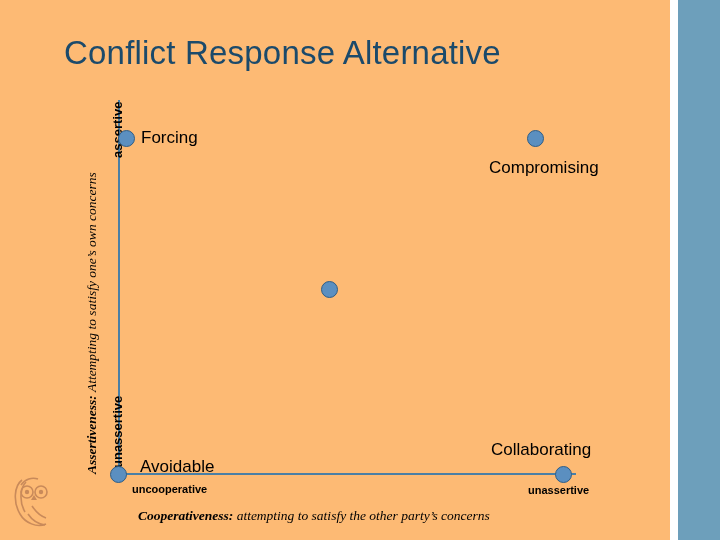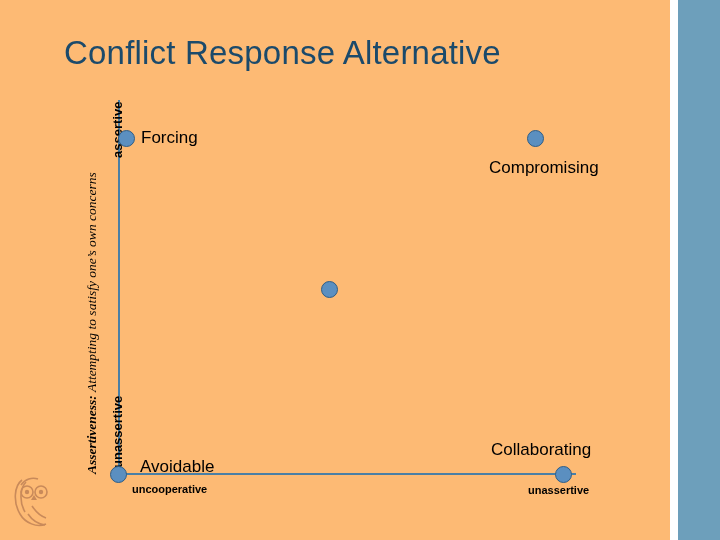--- a/index.html
+++ b/index.html
@@ -176,20 +176,23 @@
 
   <div class="dot" style="left:110px; top:466px;"></div>
   <div class="node-label" style="left:140px; top:457px;">Avoidable</div>
 
   <div class="dot" style="left:555px; top:466px;"></div>
   <div class="node-label" style="left:491px; top:440px;">Collaborating</div>
 
   <div class="axis-end" style="left:132px; top:483px;">uncooperative</div>
   <div class="axis-end" style="left:528px; top:484px;">unassertive</div>
 
+  <div class="caption" style="left:138px; top:508px;">
+    <b>Cooperativeness:</b><span> attempting to satisfy the other party’s concerns</span>
+  </div>
 
   <div class="owl">
     <svg viewBox="0 0 62 64" width="62" height="64" xmlns="http://www.w3.org/2000/svg">
       <g fill="none" stroke="#c98a5a" stroke-width="1.6">
         <path d="M14 10 C6 16, 5 32, 12 44 C17 53, 29 58, 38 54"></path>
         <path d="M18 12 C12 18, 11 32, 17 42"></path>
         <ellipse cx="19" cy="22" rx="6" ry="6"></ellipse>
         <ellipse cx="33" cy="22" rx="6" ry="6"></ellipse>
         <circle cx="19" cy="22" r="2.2" fill="#c98a5a" stroke="none"></circle>
         <circle cx="33" cy="22" r="2.2" fill="#c98a5a" stroke="none"></circle>

